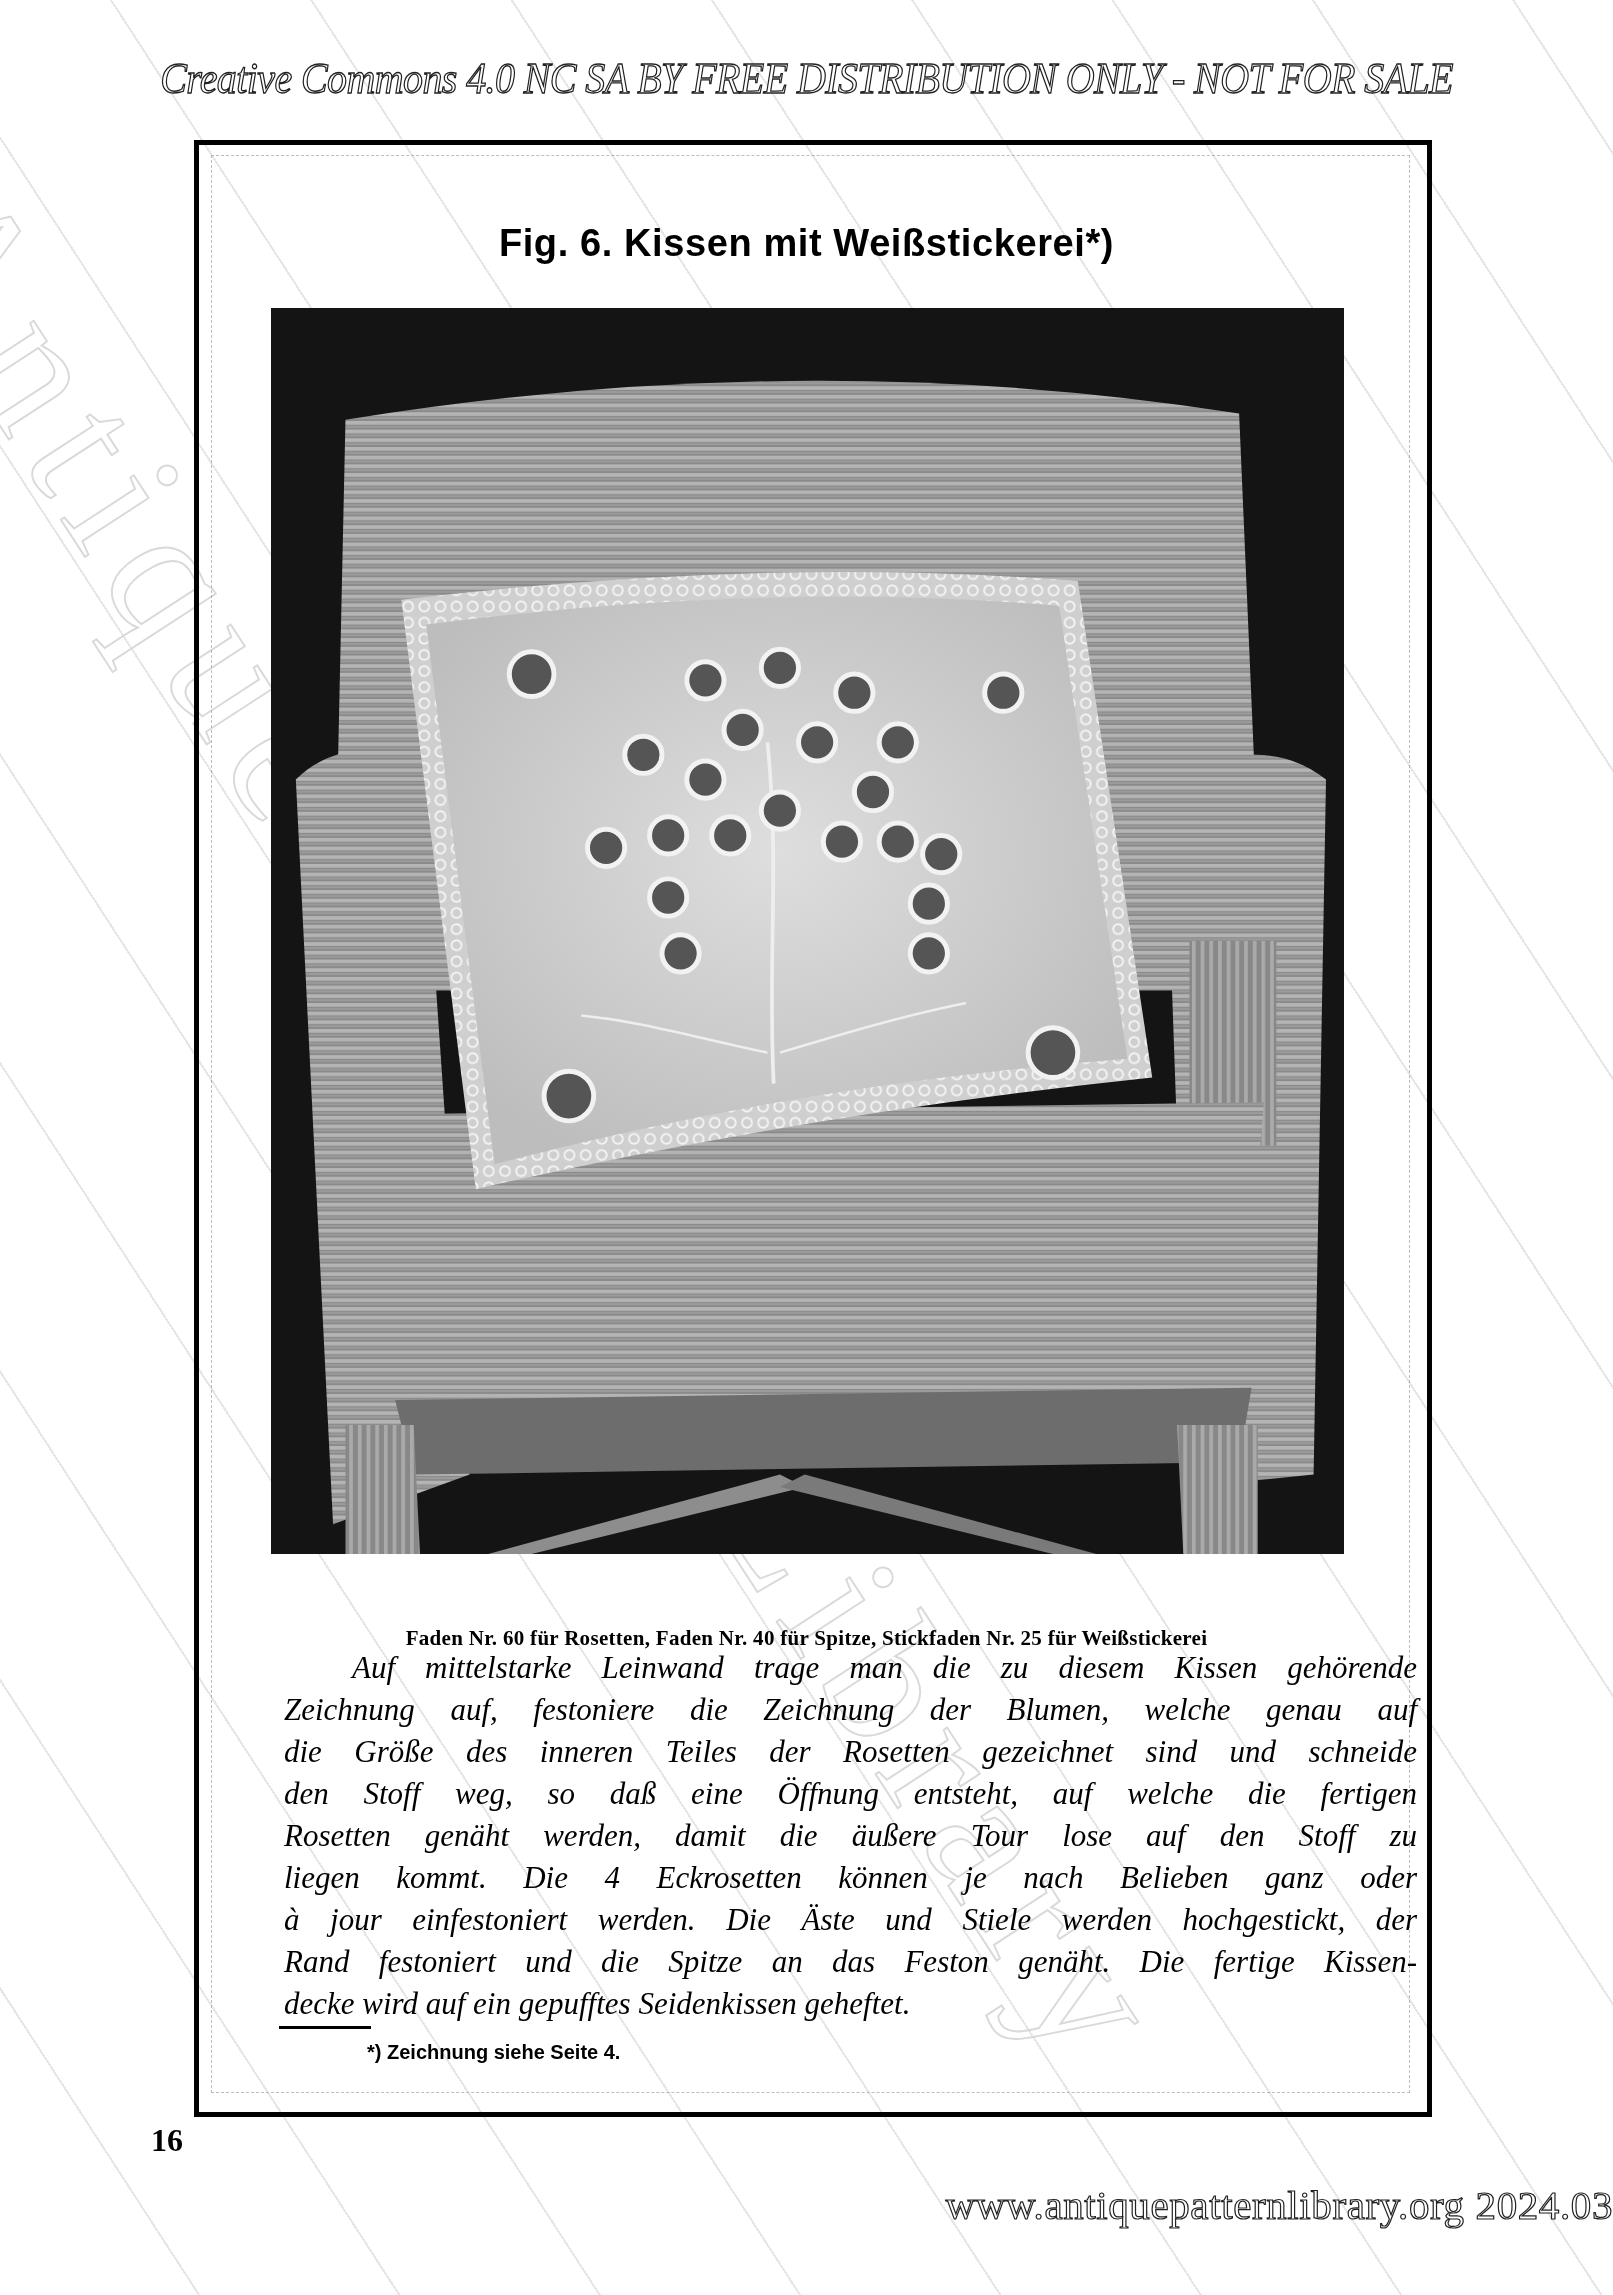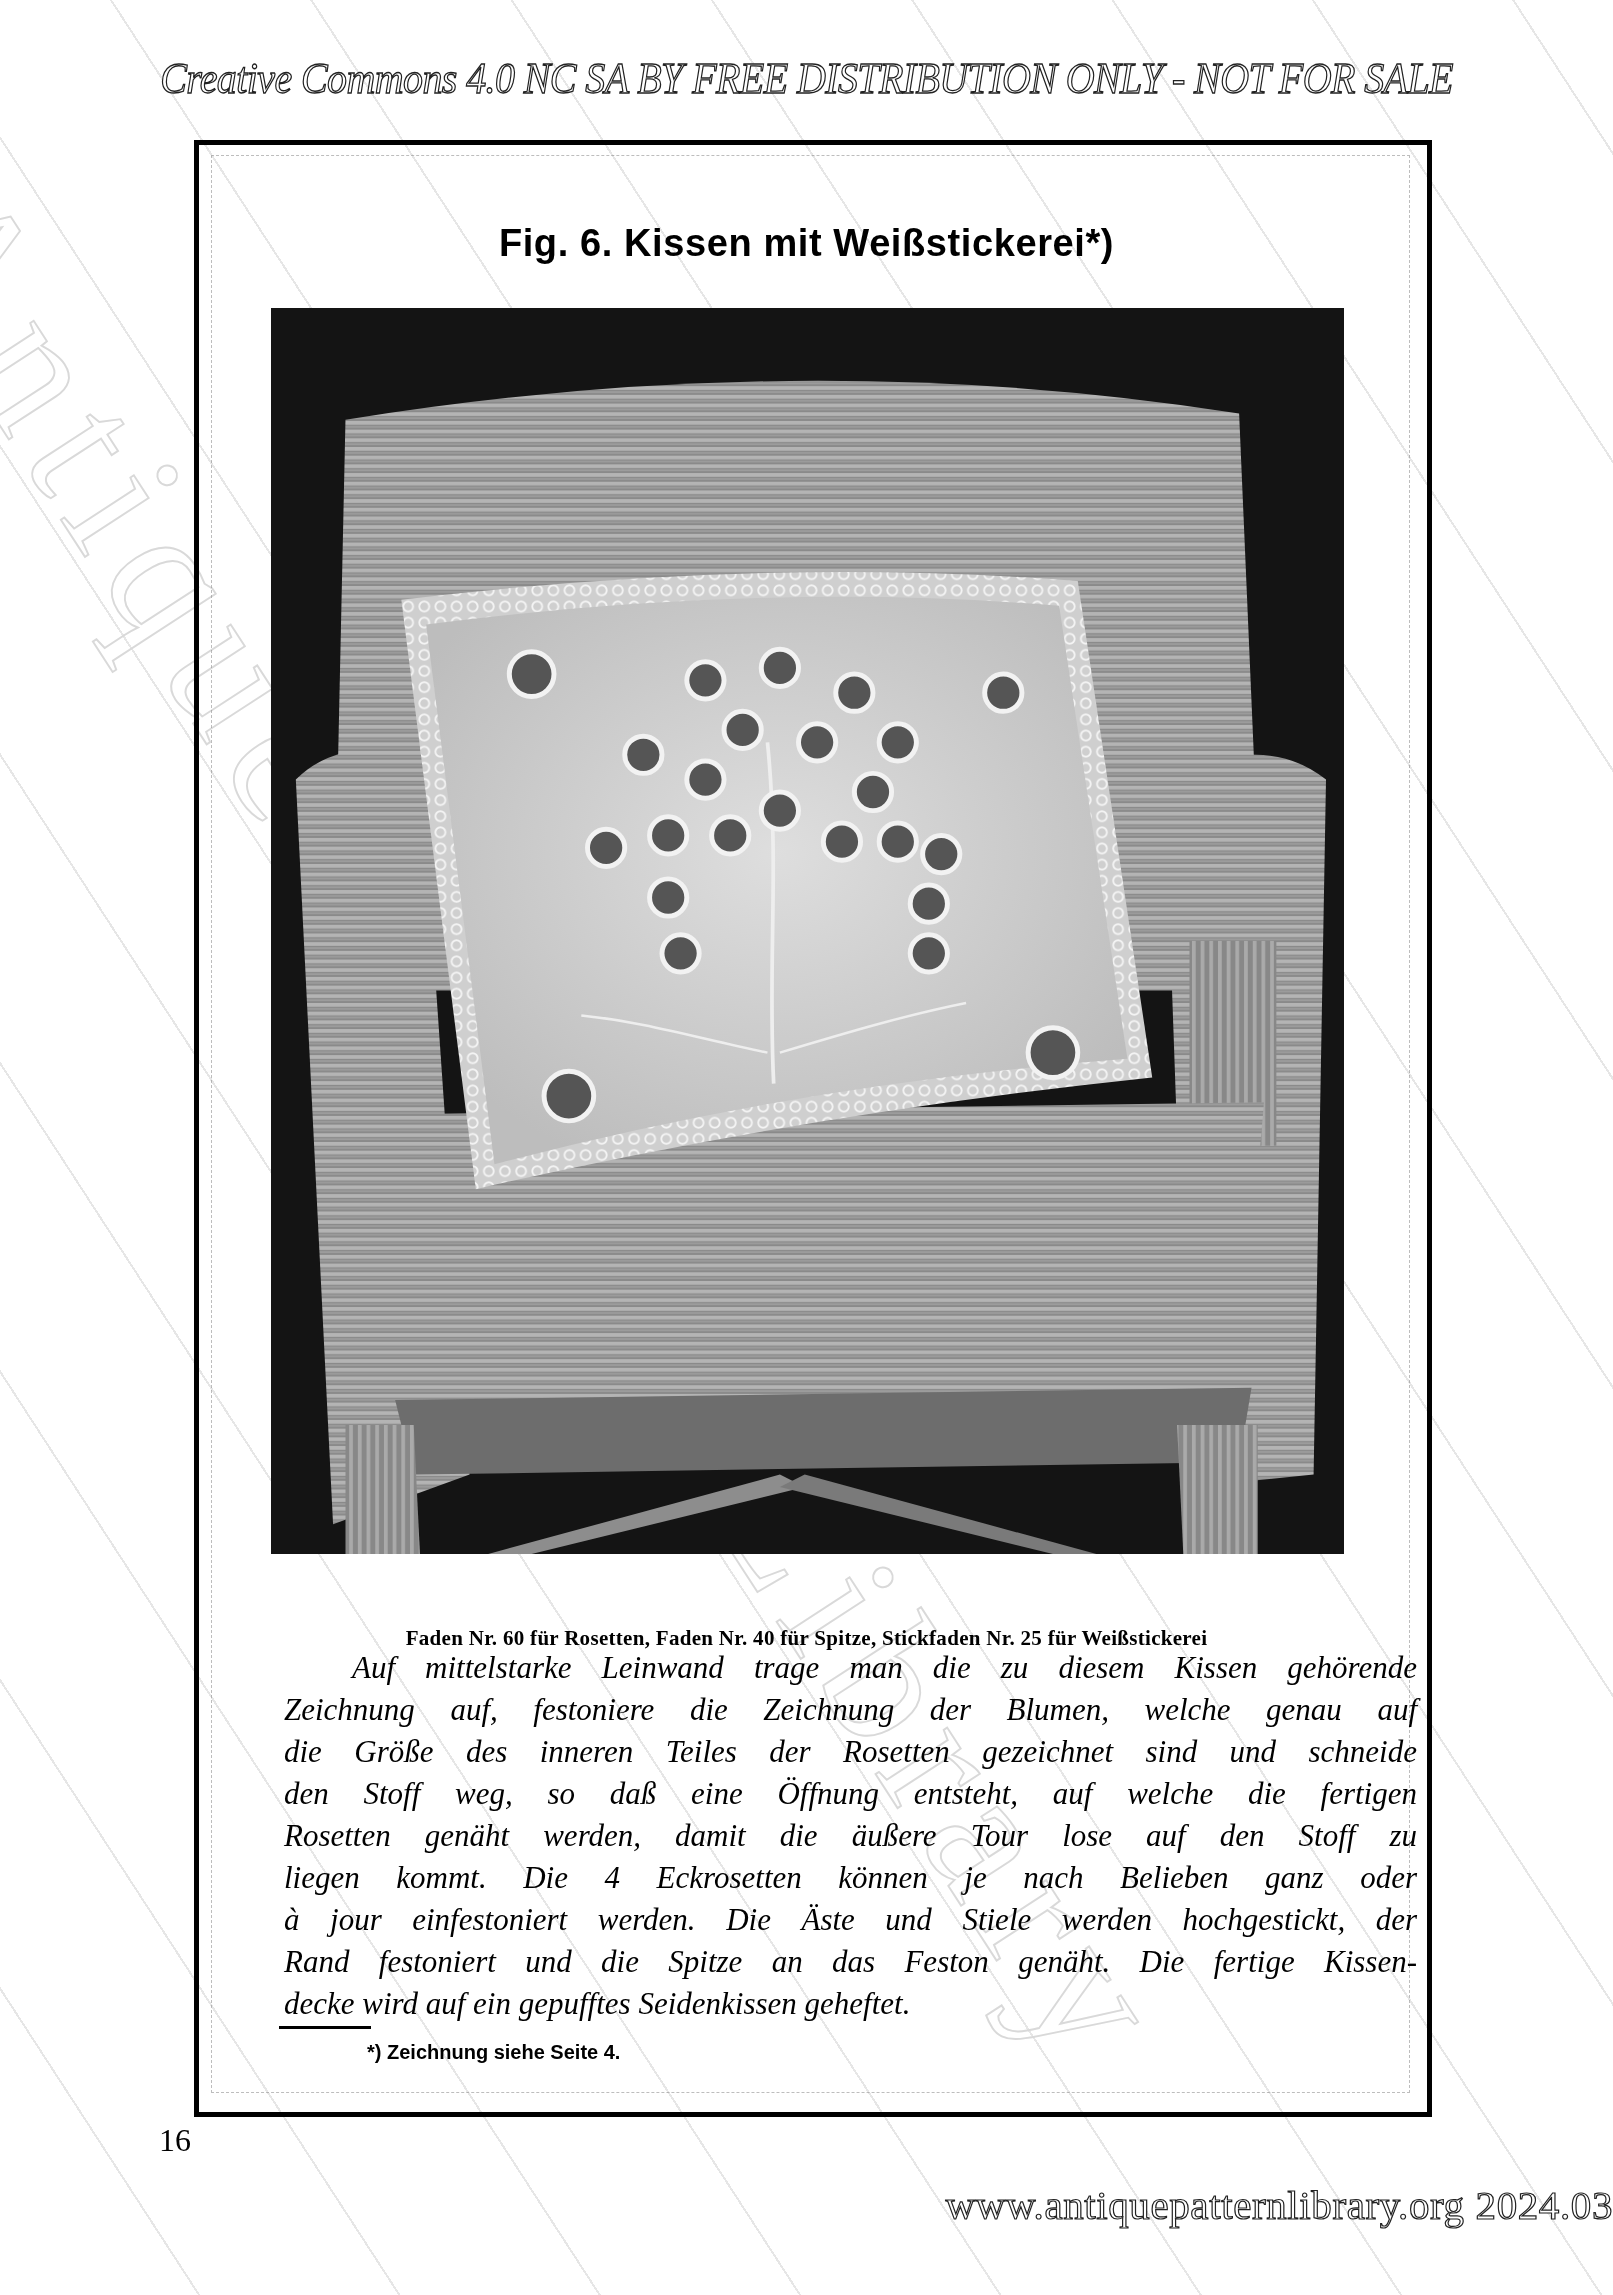--- a/index.html
+++ b/index.html
@@ -23,21 +23,21 @@
   .photo svg { width:100%; height:100%; display:block; }
   .caption { position:absolute; top:1586px; left:0; width:1613px; text-align:center;
     font-family:"Liberation Serif", serif; font-weight:bold; font-size:21px; letter-spacing:0.3px; z-index:3;margin-top:40px; }
   .body-text { position:absolute; left:284px; top:1647px; width:1133px; z-index:3;
     font-family:"Liberation Serif", serif; font-size:31px; line-height:42px; text-align:justify;font-style:italic; }
   .body-text .line { display:block; text-align:justify; text-align-last:justify; white-space:nowrap; height:42px; }
   .body-text .line.first { padding-left:68px; }
   .body-text .line.last { text-align-last:left; }
   .fn-rule { position:absolute; left:279px; top:2026px; width:92px; height:2.5px; background:#000; z-index:3; }
   .footnote { position:absolute; left:367px; top:2041px; font-family:Liberation Sans, sans-serif; font-weight:bold; font-size:20px; z-index:3; }
-  .page-number { position:absolute; left:159px; top:2122px; font-family:"Liberation Serif", serif; font-weight:normal; font-size:32px; z-index:3;text-align:center; }
+  .page-number { position:absolute; left:151px; top:2122px; font-family:"Liberation Serif", serif; font-weight:bold; font-size:32px; z-index:3;text-align:center; }
   .url { position:absolute; top:2181px; left:0; width:1613px; text-align:right;
     font-family:"Liberation Serif", serif; font-size:41px; color:#fff; -webkit-text-stroke:1.2px #222; letter-spacing:0.6px; z-index:3; }
 </style>
 </head>
 <body>
 
 <div class="watermark-lines"></div>
 <div class="wm-text">Antique Pattern Library</div>
 
 <div class="license">Creative Commons 4.0 NC SA BY FREE DISTRIBUTION ONLY - NOT FOR SALE</div>

